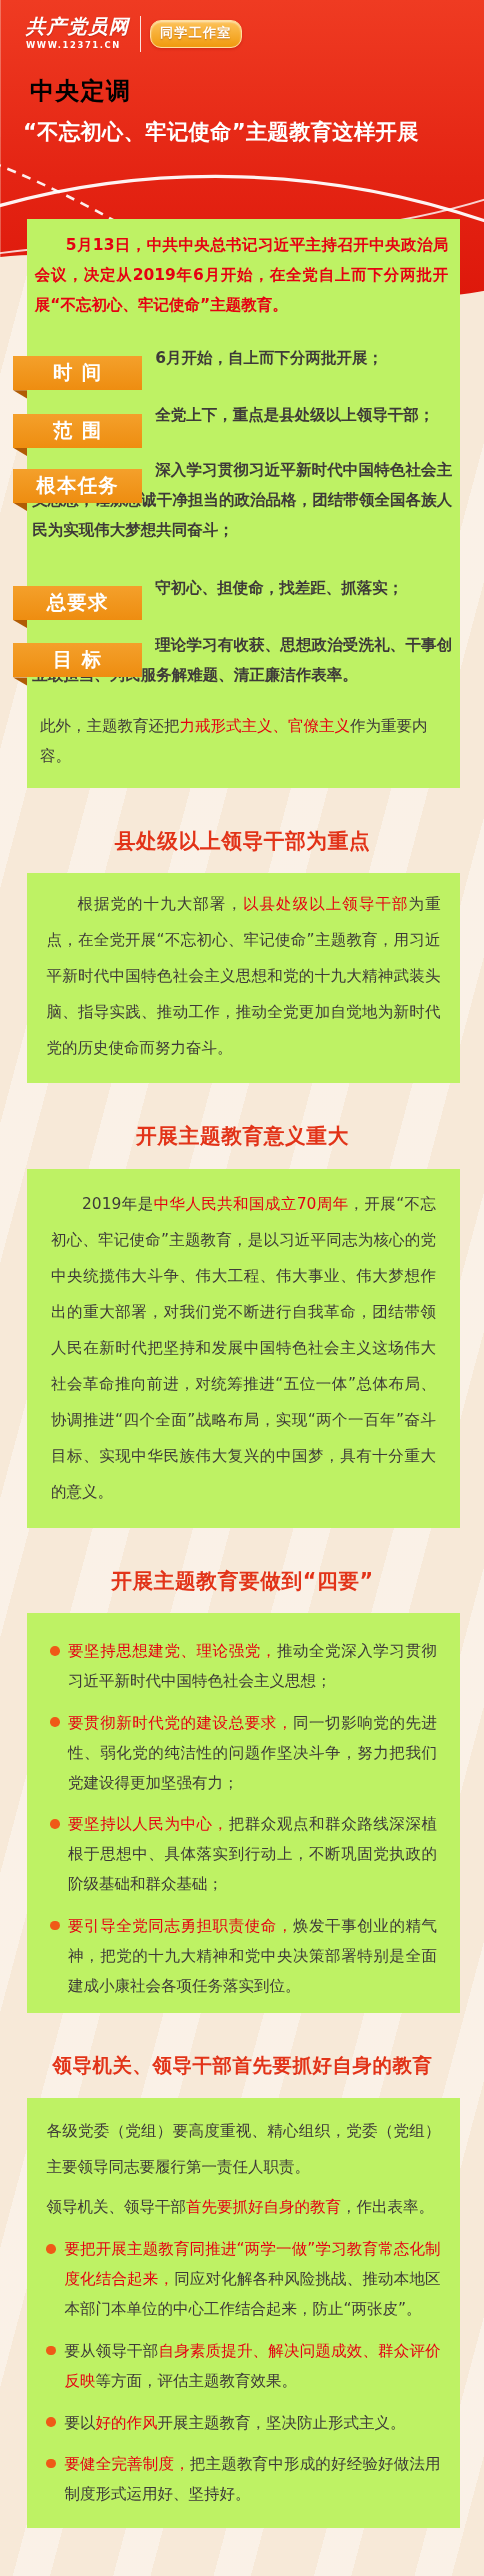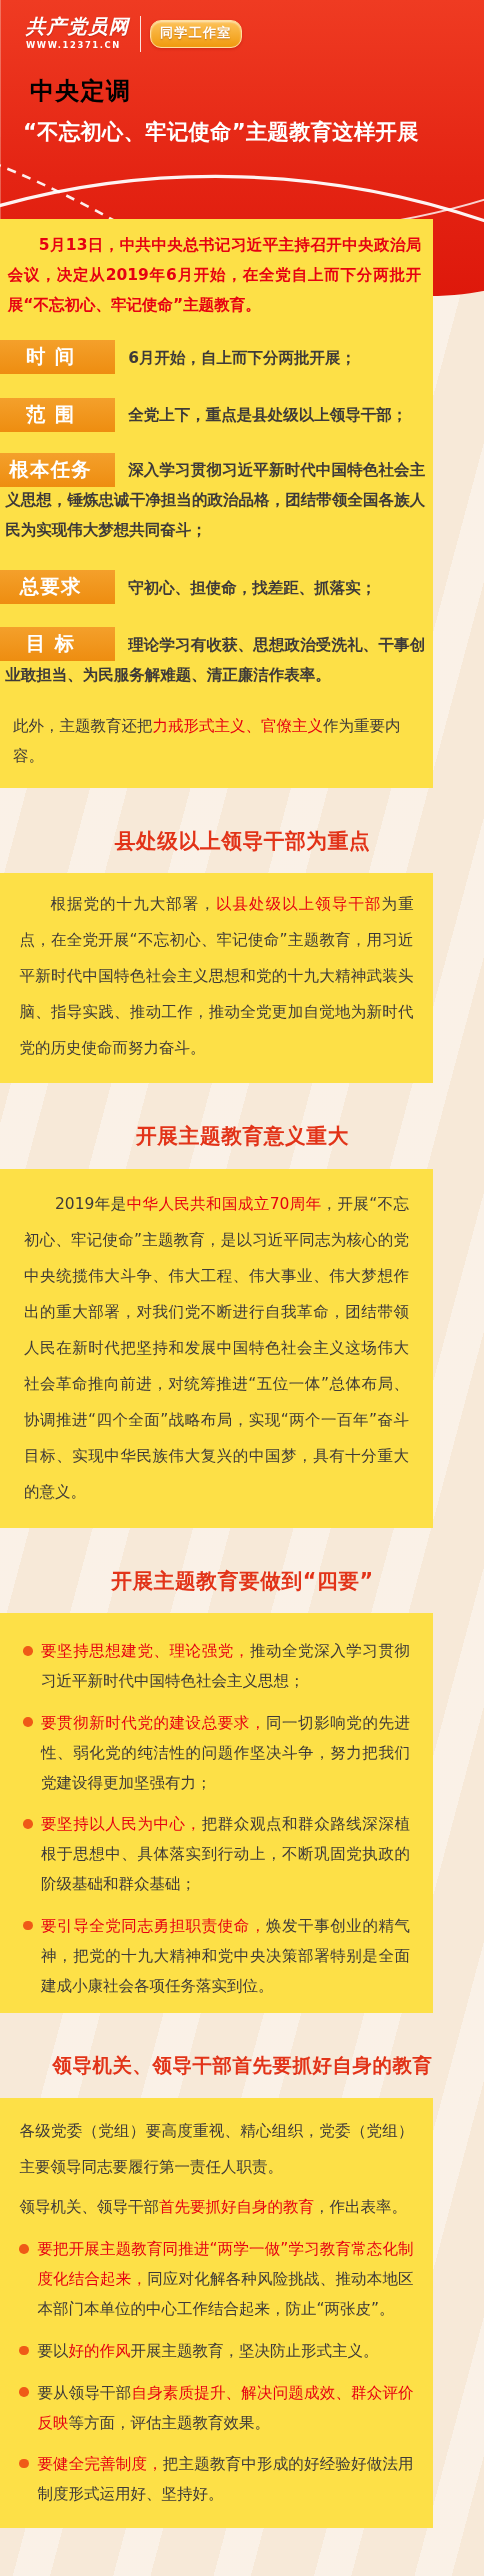--- a/index.html
+++ b/index.html
@@ -32,32 +32,32 @@
     color:#fff;font-size:13px;font-weight:bold;letter-spacing:1.3px;
     padding:2.6px 9px;line-height:20.7px;
     box-shadow:inset 0 1.3px 1.9px rgba(255,255,255,.55),0 1.3px 2.6px rgba(150,20,0,.3);
     text-shadow:0 0.6px 1.3px rgba(150,60,0,.5);
   }
   .kicker{margin:24.6px 0 0 30px;color:#000000;font-size:24px;font-weight:bold;line-height:26px;letter-spacing:1.3px;}
   .main-title{margin:15.5px 19.4px 0 23px;color:#fff;font-size:21.3px;font-weight:bold;line-height:26px;letter-spacing:0.3px;white-space:nowrap;}
   
   main{position:relative;z-index:2;}
   .card{
-    position:relative;background:#fde047;width:433px;box-sizing:border-box;
+    position:relative;background:#bef264;width:433px;margin-left:27px;box-sizing:border-box;
   }
   .card1{margin-top:74px;padding:10.3px 7.8px 17px 5.2px;}
   .intro{
     margin:0 3.9px 0 2.6px;color:#e60012;font-weight:bold;font-size:15.5px;line-height:30px;
     text-indent:2em;text-align:justify;
   }
   .ov-row{position:relative;min-height:42px;}
   .ov-row.m1{margin-top:20.7px;} .ov-row.m2{margin-top:15.5px;} .ov-row.m3{margin-top:13px;}
   .ov-row.m4{margin-top:24.6px;} .ov-row.m5{margin-top:15.5px;}
   .ribbon{
-    position:absolute;left:-19px;top:0;width:129px;height:34px;
+    position:absolute;left:-19px;top:16px;width:129px;height:34px;
     background:linear-gradient(#f4a02b,#ee8d10);
     color:#fff;font-size:19.4px;font-weight:bold;text-align:center;line-height:34px;letter-spacing:1.3px;
   }
   .fold{
     position:absolute;left:0;bottom:-8.4px;width:14.2px;height:8.4px;background:#b05c05;
     clip-path:polygon(0 0,100% 0,100% 100%);
   }
   .ov-text{
     margin:0;padding-top:2.6px;font-size:15.5px;line-height:30px;color:#3e3a39;
     text-indent:123px;text-align:justify;font-weight:bold;
@@ -181,22 +181,22 @@
         <li><span class="dot"></span><span></span><span class="red">要引导全党同志勇担职责使命，</span><span>焕发干事创业的精气神，把党的十九大精神和党中央决策部署特别是全面建成小康社会各项任务落实到位。</span></li>
       </ul>
     </section>
 
     <h2 class="sec-heading h4">领导机关、领导干部首先要抓好自身的教育</h2>
     <section class="card pad5 card5">
       <p class="para"><span>各级党委（党组）要高度重视、精心组织，党委（党组）主要领导同志要履行第一责任人职责。</span><span class="red"></span><span></span></p>
       <p class="para"><span>领导机关、领导干部</span><span class="red">首先要抓好自身的教育</span><span>，作出表率。</span></p>
       <ul class="bullets">
         <li><span class="dot"></span><span></span><span class="red">要把开展主题教育同推进“两学一做”学习教育常态化制度化结合起来，</span><span>同应对化解各种风险挑战、推动本地区本部门本单位的中心工作结合起来，防止“两张皮”。</span></li>
+        <li><span class="dot"></span><span>要从领导干部</span><span class="red">自身素质提升、解决问题成效、群众评价反映</span><span>等方面，评估主题教育效果。</span></li>
         <li><span class="dot"></span><span>要以</span><span class="red">好的作风</span><span>开展主题教育，坚决防止形式主义。</span></li>
-        <li><span class="dot"></span><span>要从领导干部</span><span class="red">自身素质提升、解决问题成效、群众评价反映</span><span>等方面，评估主题教育效果。</span></li>
         <li><span class="dot"></span><span></span><span class="red">要健全完善制度，</span><span>把主题教育中形成的好经验好做法用制度形式运用好、坚持好。</span></li>
       </ul>
     </section>
   </main>
 
   <footer>
     <div class="f-logo">
       <div class="logo-cn">共产党员网</div>
       <div class="logo-url">WWW.12371.CN</div>
     </div>

